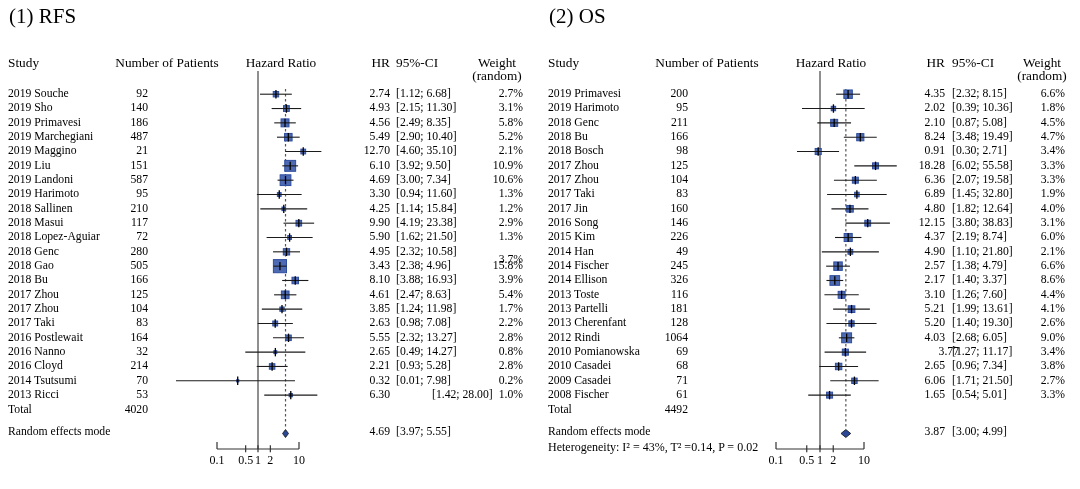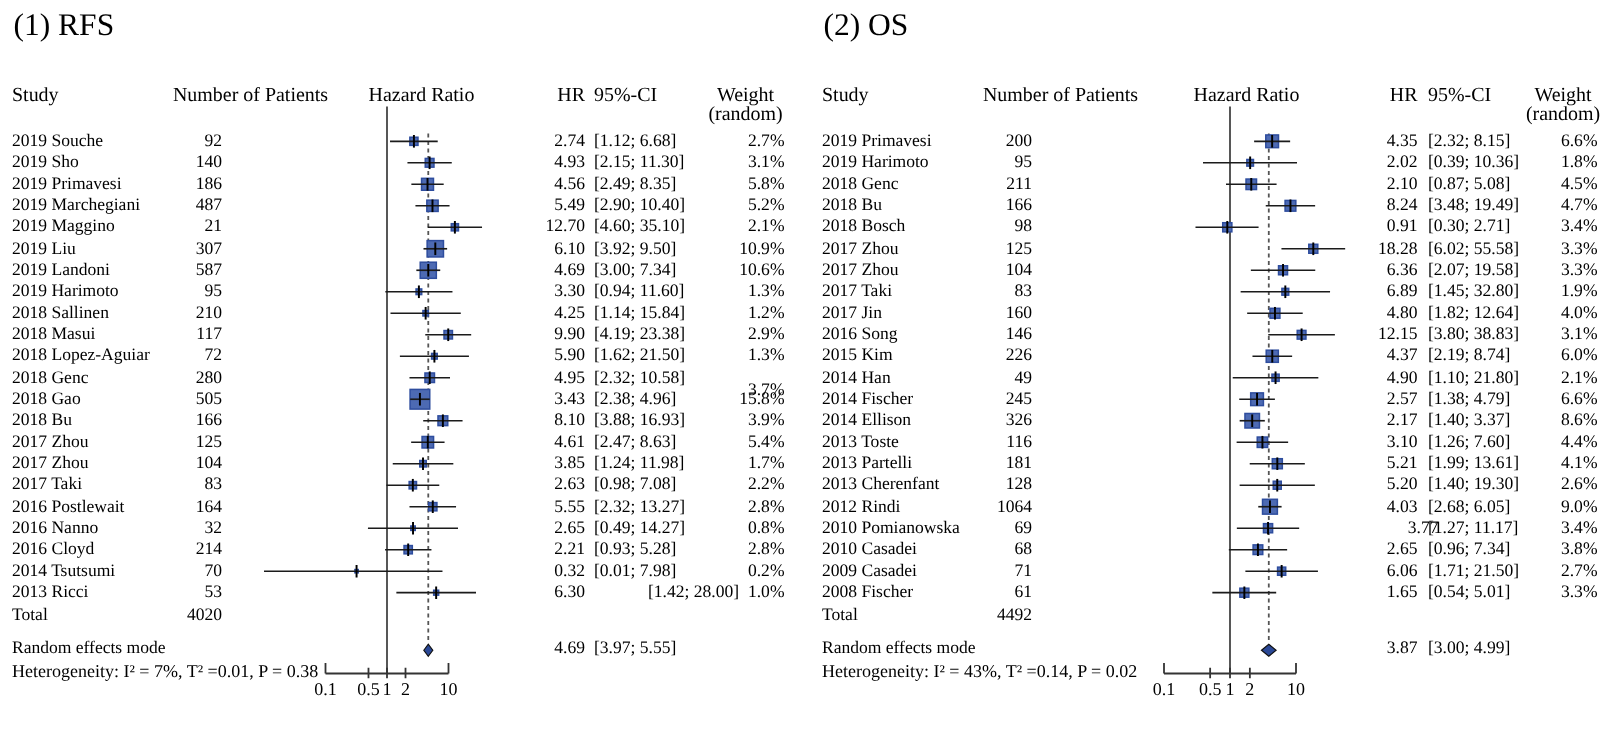--- a/index.html
+++ b/index.html
@@ -61,21 +61,21 @@
         <div class="cell" style="right: 392px; top: 131px;">487</div>
         <div class="cell" style="right: 150px; top: 131px;">5.49</div>
         <div class="cell" style="left: 396px; top: 131px;">[2.90; 10.40]</div>
         <div class="cell" style="right: 17px; top: 131px;">5.2%</div>
         <div class="cell" style="left: 8px; top: 145.3px;">2019 Maggino</div>
         <div class="cell" style="right: 392px; top: 145.3px;">21</div>
         <div class="cell" style="right: 150px; top: 145.3px;">12.70</div>
         <div class="cell" style="left: 396px; top: 145.3px;">[4.60; 35.10]</div>
         <div class="cell" style="right: 17px; top: 145.3px;">2.1%</div>
         <div class="cell" style="left: 8px; top: 159.7px;">2019 Liu</div>
-        <div class="cell" style="right: 392px; top: 159.7px;">307</div>
+        <div class="cell" style="right: 392px; top: 159.7px;">151</div>
         <div class="cell" style="right: 150px; top: 159.7px;">6.10</div>
         <div class="cell" style="left: 396px; top: 159.7px;">[3.92; 9.50]</div>
         <div class="cell" style="right: 17px; top: 159.7px;">10.9%</div>
         <div class="cell" style="left: 8px; top: 174px;">2019 Landoni</div>
         <div class="cell" style="right: 392px; top: 174px;">587</div>
         <div class="cell" style="right: 150px; top: 174px;">4.69</div>
         <div class="cell" style="left: 396px; top: 174px;">[3.00; 7.34]</div>
         <div class="cell" style="right: 17px; top: 174px;">10.6%</div>
         <div class="cell" style="left: 8px; top: 188.3px;">2019 Harimoto</div>
         <div class="cell" style="right: 392px; top: 188.3px;">95</div>
@@ -233,21 +233,20 @@
         <line x1="270.3422298222232" y1="445.2" x2="270.3422298222232" y2="452.2" stroke="#333333" stroke-width="1.2"></line>
         <text x="270.3422298222232" y="463.5" text-anchor="middle" font-size="12" font-family="&quot;Liberation Serif&quot;, serif" fill="#000">2</text>
         <line x1="299" y1="442" x2="299" y2="449" stroke="#333333" stroke-width="1.2"></line>
         <text x="299" y="463.5" text-anchor="middle" font-size="12" font-family="&quot;Liberation Serif&quot;, serif" fill="#000">10</text>
       </svg>
     <div class="cell total-label">Total</div>
     <div class="cell total-patients">4020</div>
     <div class="cell re-label">Random effects mode</div>
     <div class="cell re-hr">4.69</div>
     <div class="cell re-ci">[3.97; 5.55]</div>
-    <div class="cell het-line">Heterogeneity: I² = 7%, T² =0.01, P = 0.38</div>
   </div>
 
   <div class="panel" data-panel="1">
     <div class="panel-title">(2) OS</div>
     <div class="cell hdr study-h">Study</div>
     <div class="cell hdr patients-h">Number of Patients</div>
     <div class="cell hdr hazard-h">Hazard Ratio</div>
     <div class="cell hdr hr-h">HR</div>
     <div class="cell hdr ci-h">95%-CI</div>
     <div class="cell hdr weight-h1">Weight</div>

